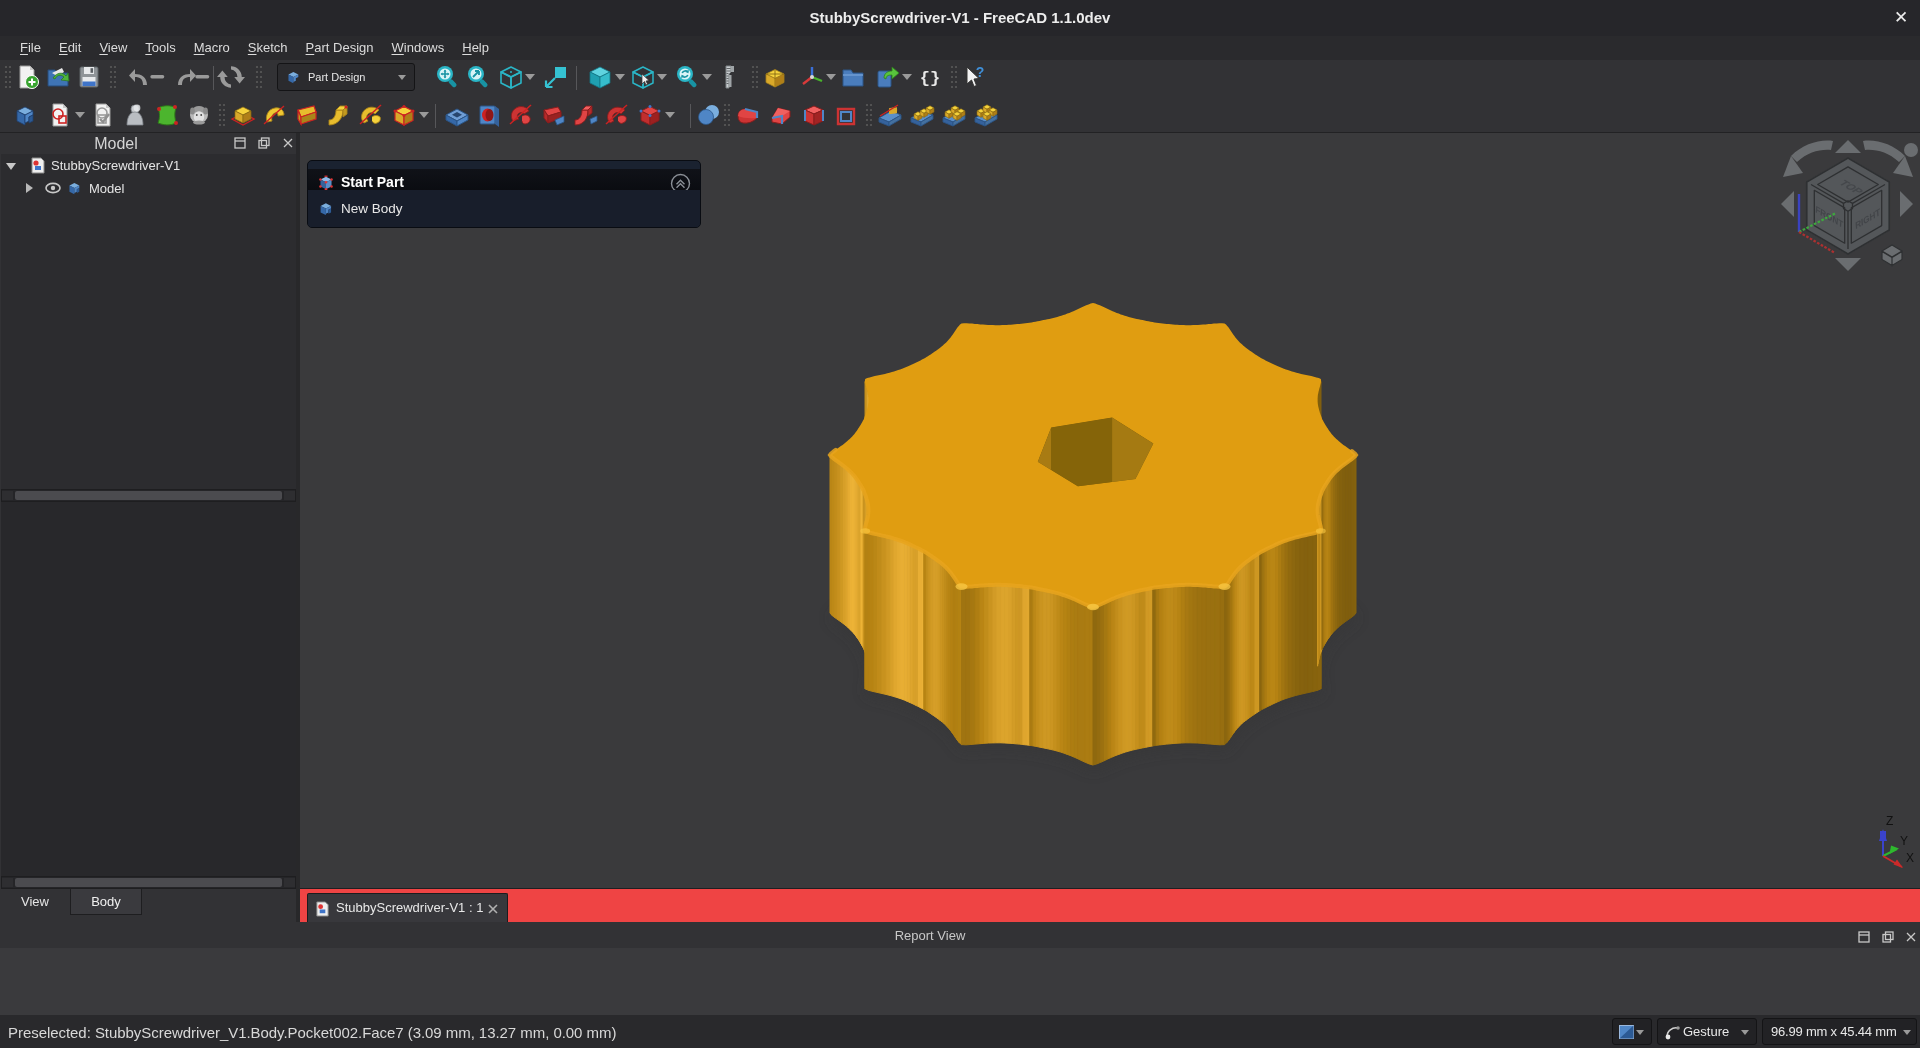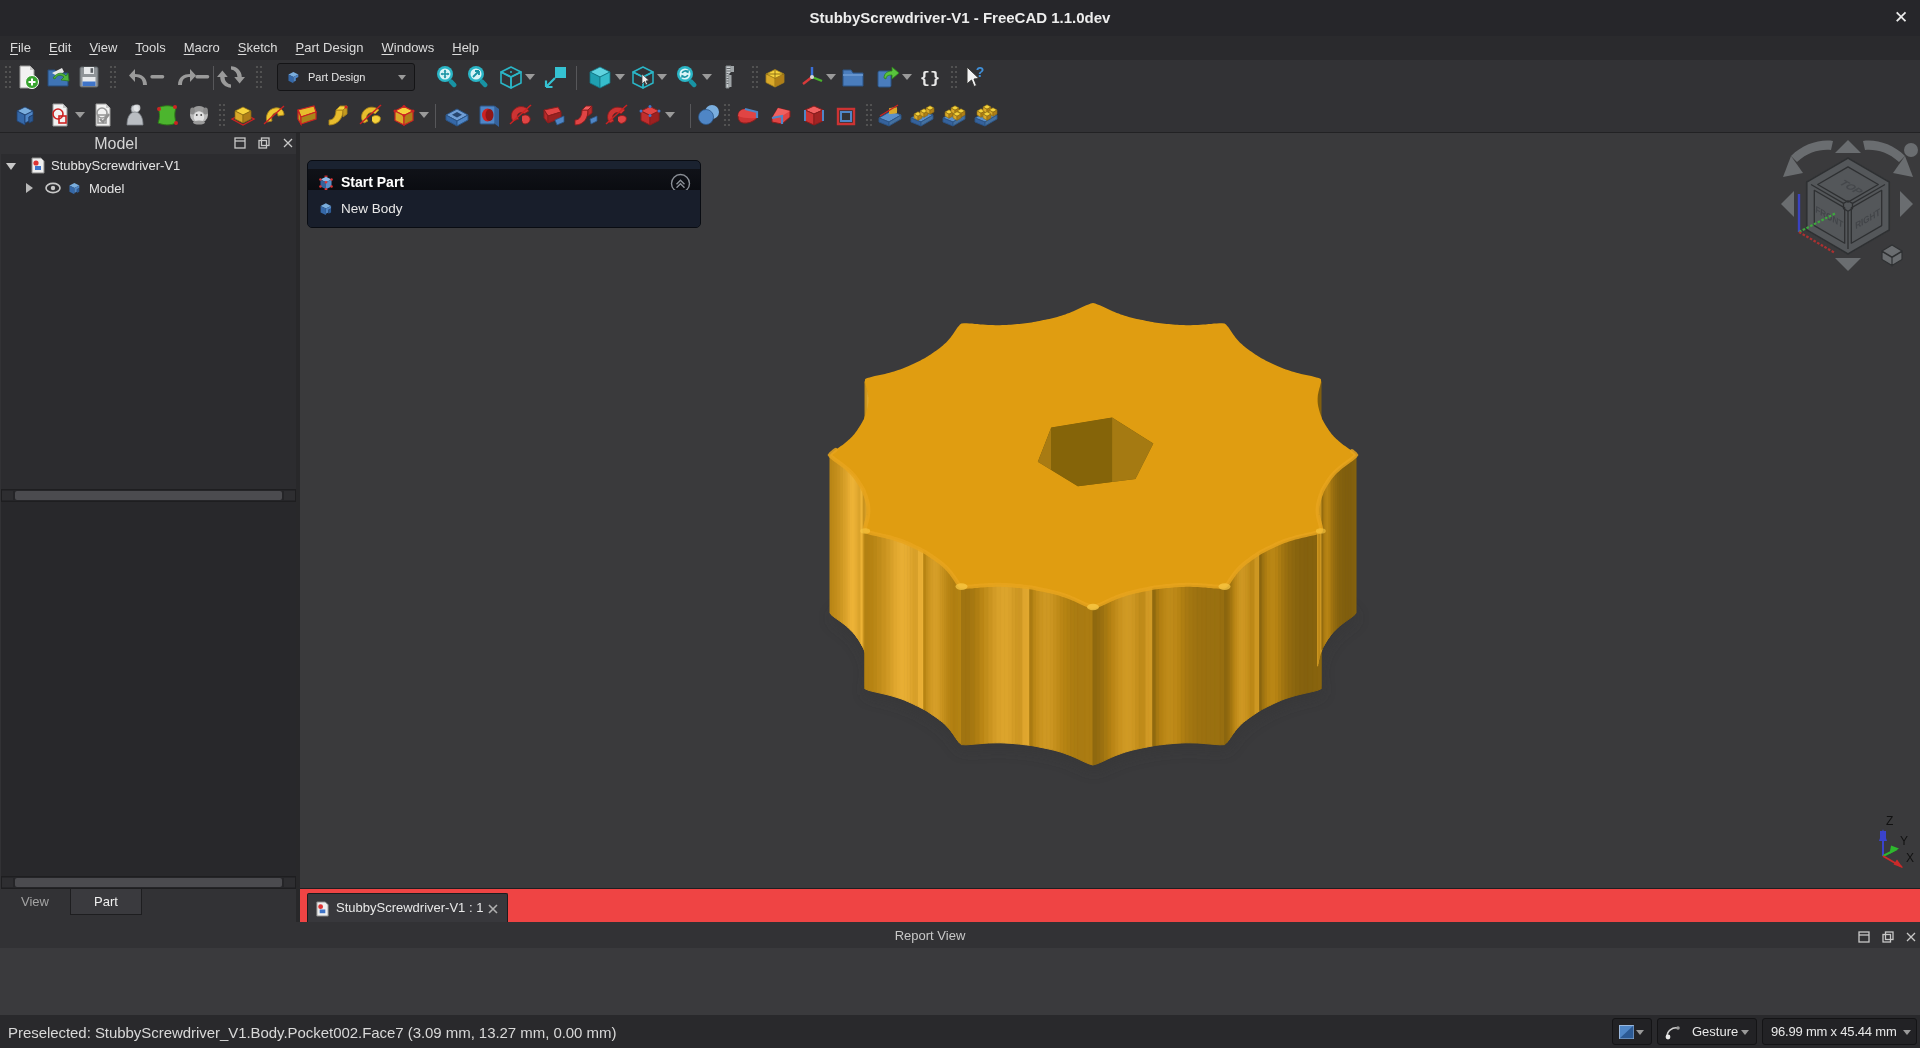--- a/index.html
+++ b/index.html
@@ -1,35 +1,35 @@
 <!DOCTYPE html>
 <html><head><meta charset="utf-8"><style>
 *{margin:0;padding:0;box-sizing:border-box}
 html,body{width:1920px;height:1048px;overflow:hidden;background:#333336;font-family:"Liberation Sans",sans-serif}
 .ti{position:absolute}
 #titlebar{position:absolute;left:0;top:0;width:1920px;height:36px;background:#26262a;color:#ededed;font-size:15px;font-weight:bold;text-align:center;line-height:36px}
 #close{position:absolute;right:7px;top:6px;width:24px;height:24px;color:#ececec;font-size:17px;line-height:24px;text-align:center;font-weight:normal}
 #menubar{position:absolute;left:0;top:36px;width:1920px;height:24px;background:#2a2a2d;color:#dcdcdc;font-size:13px}
 #menubar span.m{display:inline-block;padding:4px 9px 0 9px}
-#menubar{padding-left:1px}
+#menubar{padding-left:11px}
 #menubar u{text-decoration-thickness:1px;text-underline-offset:2px}
 #toolbars{position:absolute;left:0;top:60px;width:1920px;height:73px;background:#323235;border-bottom:1px solid #222224}
 #wbcombo{position:absolute;left:277px;top:63px;z-index:2;width:138px;height:28px;background:#2b2b2e;border:1px solid #141416;border-radius:3px;color:#e6e6e6;font-size:11px;line-height:26px}
 #wbcombo svg{vertical-align:-4px;margin:0 6px 0 8px}
 #wbarrow{position:absolute;right:8px;top:11px;width:0;height:0;border-left:4.5px solid transparent;border-right:4.5px solid transparent;border-top:5px solid #9a9a9a}
 #leftdock{position:absolute;left:0;top:133px;width:296px;height:789px;background:#323235}
 #dockgap{position:absolute;left:296px;top:133px;width:4px;height:789px;background:#28282a}
 #modelhdr{position:absolute;left:0;top:0;width:297px;height:21px;color:#d4d4d4;font-size:16px}
 #tree{position:absolute;left:1px;top:21px;width:295px;height:335px;background:#2c2c2f;color:#e4e4e4;font-size:13px}
 .hscroll{position:absolute;left:1px;width:295px;height:13px;background:#252528;border:1px solid #1e1e20}
 .hscroll .handle{position:absolute;left:13px;top:1px;height:9px;background:#4b4b4f;border-radius:2px}
 .hscroll .btn{position:absolute;top:1px;width:11px;height:9px;background:#2e2e31}
 #proppanel{position:absolute;left:1px;top:369px;width:295px;height:374px;background:#28282b}
 #vdtabs{position:absolute;left:0;top:756px;height:26px;font-size:13px}
-.vtab{position:absolute;top:0;height:25px;color:#a3a3a3;text-align:center}
+.vtab{position:absolute;top:0;height:25px;color:#e5e5e5;text-align:center}
 .vtab.active{color:#f0f0f0;background:#3a3a3e;border:1px solid #1e1e20;border-top:none;height:26px}
 #viewport{position:absolute;left:300px;top:133px;width:1620px;height:755px;background:#3a3a3c;overflow:hidden}
 #taskpanel{position:absolute;left:307px;top:160px;width:394px;height:68px;background:#1a2230;border:1px solid #090c12;border-radius:5px;overflow:hidden}
 #taskhdr{position:absolute;left:0;top:8px;width:100%;height:44px;background:linear-gradient(#101218,#05060a);border-bottom:1px solid #3a3a3a}
 #taskhdr .t{position:absolute;left:33px;top:5px;color:#ffffff;font-size:14px;font-weight:bold}
 #taskbody{position:absolute;left:0;top:29px;width:100%;height:39px;background:#181e2b}
 #taskbody .t{position:absolute;left:33px;top:11px;color:#e8e8e8;font-size:13.5px}
 #mdibar{position:absolute;left:300px;top:888px;width:1620px;height:34px;background:#ef4444;border-top:1px solid #1f1f22}
 #mditab{position:absolute;left:7px;top:4px;width:201px;height:30px;background:#38383c;border:1px solid #1c1c1e;border-bottom:none;border-radius:2px 2px 0 0;color:#e8e8e8;font-size:13px}
 #reportview{position:absolute;left:0;top:922px;width:1920px;height:93px;background:#323235}
@@ -530,21 +530,21 @@
       <div class="btn" style="right:0"></div>
     </div>
   <div id="proppanel"></div>
   <div class="hscroll" style="top:743px">
       <div class="btn" style="left:0"></div>
       <div class="handle" style="width:267px"></div>
       <div class="btn" style="right:0"></div>
     </div>
   <div id="vdtabs">
     <div class="vtab" style="left:0;width:70px;line-height:25px">View</div>
-    <div class="vtab active" style="left:70px;width:72px;line-height:26px">Part</div>
+    <div class="vtab active" style="left:70px;width:72px;line-height:26px">Body</div>
   </div>
 </div>
 <div id="viewport">
 <svg width="1620" height="755" viewBox="300 133 1620 755">
 <defs>
         <filter id="blr" x="-20%" y="-20%" width="140%" height="140%">
           <feGaussianBlur stdDeviation="7"></feGaussianBlur>
         </filter>
       </defs>
 <path d="M1356.0,613.0 L1355.0,611.7 L1353.6,610.4 L1352.0,609.1 L1350.3,607.8 L1348.5,606.6 L1346.8,605.3 L1345.1,604.1 L1343.4,602.9 L1341.9,601.7 L1340.4,600.5 L1338.9,599.3 L1337.6,598.1 L1336.3,597.0 L1335.1,595.8 L1334.0,594.7 L1333.0,593.5 L1332.0,592.4 L1331.0,591.2 L1330.2,590.1 L1329.3,588.9 L1328.5,587.8 L1327.8,586.6 L1327.0,585.5 L1326.3,584.3 L1325.6,583.2 L1324.9,582.0 L1324.3,580.9 L1323.6,579.8 L1323.0,578.6 L1322.3,577.5 L1321.9,576.3 L1321.5,575.1 L1321.1,574.0 L1320.6,572.8 L1320.2,571.6 L1319.8,570.4 L1319.5,569.2 L1319.1,568.0 L1318.8,566.8 L1318.5,565.6 L1318.2,564.3 L1318.0,563.1 L1317.8,561.8 L1317.7,560.5 L1317.6,559.2 L1317.6,557.9 L1317.6,556.6 L1317.7,555.2 L1317.8,553.8 L1318.0,552.3 L1318.3,550.9 L1318.6,549.4 L1319.0,547.9 L1319.4,546.3 L1319.9,544.7 L1320.3,543.1 L1320.7,541.5 L1321.0,540.0 L1321.1,538.4 L1320.8,537.0 L1318.8,536.1 L1316.4,535.4 L1313.9,534.8 L1311.3,534.1 L1308.7,533.6 L1306.1,533.0 L1303.6,532.4 L1301.1,531.9 L1298.7,531.3 L1296.4,530.7 L1294.1,530.1 L1292.0,529.4 L1289.9,528.8 L1287.8,528.1 L1285.9,527.5 L1283.9,526.8 L1282.1,526.1 L1280.3,525.3 L1278.5,524.6 L1276.8,523.8 L1275.1,523.1 L1273.5,522.3 L1271.9,521.5 L1270.3,520.7 L1268.7,520.0 L1267.1,519.2 L1265.5,518.4 L1264.0,517.6 L1262.4,516.8 L1260.9,516.0 L1259.5,515.1 L1258.1,514.2 L1256.7,513.3 L1255.3,512.4 L1254.0,511.5 L1252.6,510.5 L1251.2,509.6 L1249.9,508.7 L1248.6,507.7 L1247.2,506.7 L1245.9,505.8 L1244.7,504.7 L1243.4,503.7 L1242.2,502.6 L1241.0,501.5 L1239.8,500.4 L1238.7,499.2 L1237.6,498.0 L1236.5,496.7 L1235.4,495.4 L1234.4,494.1 L1233.4,492.7 L1232.4,491.3 L1231.4,489.8 L1230.4,488.3 L1229.4,486.8 L1228.4,485.3 L1227.2,483.9 L1226.0,482.5 L1224.5,481.4 L1222.0,481.2 L1219.4,481.2 L1216.6,481.4 L1213.9,481.6 L1211.1,481.9 L1208.4,482.1 L1205.7,482.4 L1203.1,482.6 L1200.5,482.8 L1197.9,482.9 L1195.5,483.1 L1193.0,483.1 L1190.7,483.2 L1188.3,483.2 L1186.0,483.2 L1183.8,483.1 L1181.6,483.1 L1179.4,483.0 L1177.2,482.8 L1175.1,482.7 L1173.0,482.5 L1170.9,482.3 L1168.8,482.1 L1166.7,481.9 L1164.6,481.7 L1162.6,481.4 L1160.6,481.2 L1158.5,480.9 L1156.5,480.7 L1154.4,480.5 L1152.5,480.1 L1150.5,479.7 L1148.5,479.3 L1146.5,478.9 L1144.6,478.5 L1142.6,478.1 L1140.6,477.7 L1138.6,477.3 L1136.7,476.9 L1134.7,476.4 L1132.7,475.9 L1130.7,475.4 L1128.7,474.9 L1126.7,474.3 L1124.7,473.7 L1122.7,473.0 L1120.7,472.4 L1118.7,471.6 L1116.7,470.9 L1114.6,470.0 L1112.6,469.2 L1110.5,468.2 L1108.4,467.3 L1106.3,466.3 L1104.2,465.3 L1102.0,464.3 L1099.8,463.3 L1097.5,462.4 L1095.3,461.5 L1093.0,461.0 L1090.7,461.5 L1088.5,462.4 L1086.2,463.3 L1084.0,464.3 L1081.8,465.3 L1079.7,466.3 L1077.6,467.3 L1075.5,468.2 L1073.4,469.2 L1071.4,470.0 L1069.3,470.9 L1067.3,471.6 L1065.3,472.4 L1063.3,473.0 L1061.3,473.7 L1059.3,474.3 L1057.3,474.9 L1055.3,475.4 L1053.3,475.9 L1051.3,476.4 L1049.3,476.9 L1047.4,477.3 L1045.4,477.7 L1043.4,478.1 L1041.4,478.5 L1039.5,478.9 L1037.5,479.3 L1035.5,479.7 L1033.5,480.1 L1031.6,480.5 L1029.5,480.7 L1027.5,480.9 L1025.4,481.2 L1023.4,481.4 L1021.4,481.7 L1019.3,481.9 L1017.2,482.1 L1015.1,482.3 L1013.0,482.5 L1010.9,482.7 L1008.8,482.8 L1006.6,483.0 L1004.4,483.1 L1002.2,483.1 L1000.0,483.2 L997.7,483.2 L995.3,483.2 L993.0,483.1 L990.5,483.1 L988.1,482.9 L985.5,482.8 L982.9,482.6 L980.3,482.4 L977.6,482.1 L974.9,481.9 L972.1,481.6 L969.4,481.4 L966.6,481.2 L964.0,481.2 L961.5,481.4 L960.0,482.5 L958.8,483.9 L957.6,485.3 L956.6,486.8 L955.6,488.3 L954.6,489.8 L953.6,491.3 L952.6,492.7 L951.6,494.1 L950.6,495.4 L949.5,496.7 L948.4,498.0 L947.3,499.2 L946.2,500.4 L945.0,501.5 L943.8,502.6 L942.6,503.7 L941.3,504.7 L940.1,505.8 L938.8,506.7 L937.4,507.7 L936.1,508.7 L934.8,509.6 L933.4,510.5 L932.0,511.5 L930.7,512.4 L929.3,513.3 L927.9,514.2 L926.5,515.1 L925.1,516.0 L923.6,516.8 L922.0,517.6 L920.5,518.4 L918.9,519.2 L917.3,520.0 L915.7,520.7 L914.1,521.5 L912.5,522.3 L910.9,523.1 L909.2,523.8 L907.5,524.6 L905.7,525.3 L903.9,526.1 L902.1,526.8 L900.1,527.5 L898.2,528.1 L896.1,528.8 L894.0,529.4 L891.9,530.1 L889.6,530.7 L887.3,531.3 L884.9,531.9 L882.4,532.4 L879.9,533.0 L877.3,533.6 L874.7,534.1 L872.1,534.8 L869.6,535.4 L867.2,536.1 L865.2,537.0 L864.9,538.4 L865.0,540.0 L865.3,541.5 L865.7,543.1 L866.1,544.7 L866.6,546.3 L867.0,547.9 L867.4,549.4 L867.7,550.9 L868.0,552.3 L868.2,553.8 L868.3,555.2 L868.4,556.6 L868.4,557.9 L868.4,559.2 L868.3,560.5 L868.2,561.8 L868.0,563.1 L867.8,564.3 L867.5,565.6 L867.2,566.8 L866.9,568.0 L866.5,569.2 L866.2,570.4 L865.8,571.6 L865.4,572.8 L864.9,574.0 L864.5,575.1 L864.1,576.3 L863.7,577.5 L863.0,578.6 L862.4,579.8 L861.7,580.9 L861.1,582.0 L860.4,583.2 L859.7,584.3 L859.0,585.5 L858.2,586.6 L857.5,587.8 L856.7,588.9 L855.8,590.1 L855.0,591.2 L854.0,592.4 L853.0,593.5 L852.0,594.7 L850.9,595.8 L849.7,597.0 L848.4,598.1 L847.1,599.3 L845.6,600.5 L844.1,601.7 L842.6,602.9 L840.9,604.1 L839.2,605.3 L837.5,606.6 L835.7,607.8 L834.0,609.1 L832.4,610.4 L831.0,611.7 L830.0,613.0 L831.0,614.3 L832.4,615.6 L834.0,616.9 L835.7,618.2 L837.5,619.4 L839.2,620.7 L840.9,621.9 L842.6,623.1 L844.1,624.3 L845.6,625.5 L847.1,626.7 L848.4,627.9 L849.7,629.0 L850.9,630.2 L852.0,631.3 L853.0,632.5 L854.0,633.6 L855.0,634.8 L855.8,635.9 L856.7,637.1 L857.5,638.2 L858.2,639.4 L859.0,640.5 L859.7,641.7 L860.4,642.8 L861.1,644.0 L861.7,645.1 L862.4,646.2 L863.0,647.4 L863.7,648.5 L864.1,649.7 L864.5,650.9 L864.9,652.0 L865.4,653.2 L865.8,654.4 L866.2,655.6 L866.5,656.8 L866.9,658.0 L867.2,659.2 L867.5,660.4 L867.8,661.7 L868.0,662.9 L868.2,664.2 L868.3,665.5 L868.4,666.8 L868.4,668.1 L868.4,669.4 L868.3,670.8 L868.2,672.2 L868.0,673.7 L867.7,675.1 L867.4,676.6 L867.0,678.1 L866.6,679.7 L866.1,681.3 L865.7,682.9 L865.3,684.5 L865.0,686.0 L864.9,687.6 L865.2,689.0 L867.2,689.9 L869.6,690.6 L872.1,691.2 L874.7,691.9 L877.3,692.4 L879.9,693.0 L882.4,693.6 L884.9,694.1 L887.3,694.7 L889.6,695.3 L891.9,695.9 L894.0,696.6 L896.1,697.2 L898.2,697.9 L900.1,698.5 L902.1,699.2 L903.9,699.9 L905.7,700.7 L907.5,701.4 L909.2,702.2 L910.9,702.9 L912.5,703.7 L914.1,704.5 L915.7,705.3 L917.3,706.0 L918.9,706.8 L920.5,707.6 L922.0,708.4 L923.6,709.2 L925.1,710.0 L926.5,710.9 L927.9,711.8 L929.3,712.7 L930.7,713.6 L932.0,714.5 L933.4,715.5 L934.8,716.4 L936.1,717.3 L937.4,718.3 L938.8,719.3 L940.1,720.2 L941.3,721.3 L942.6,722.3 L943.8,723.4 L945.0,724.5 L946.2,725.6 L947.3,726.8 L948.4,728.0 L949.5,729.3 L950.6,730.6 L951.6,731.9 L952.6,733.3 L953.6,734.7 L954.6,736.2 L955.6,737.7 L956.6,739.2 L957.6,740.7 L958.8,742.1 L960.0,743.5 L961.5,744.6 L964.0,744.8 L966.6,744.8 L969.4,744.6 L972.1,744.4 L974.9,744.1 L977.6,743.9 L980.3,743.6 L982.9,743.4 L985.5,743.2 L988.1,743.1 L990.5,742.9 L993.0,742.9 L995.3,742.8 L997.7,742.8 L1000.0,742.8 L1002.2,742.9 L1004.4,742.9 L1006.6,743.0 L1008.8,743.2 L1010.9,743.3 L1013.0,743.5 L1015.1,743.7 L1017.2,743.9 L1019.3,744.1 L1021.4,744.3 L1023.4,744.6 L1025.4,744.8 L1027.5,745.1 L1029.5,745.3 L1031.6,745.5 L1033.5,745.9 L1035.5,746.3 L1037.5,746.7 L1039.5,747.1 L1041.4,747.5 L1043.4,747.9 L1045.4,748.3 L1047.4,748.7 L1049.3,749.1 L1051.3,749.6 L1053.3,750.1 L1055.3,750.6 L1057.3,751.1 L1059.3,751.7 L1061.3,752.3 L1063.3,753.0 L1065.3,753.6 L1067.3,754.4 L1069.3,755.1 L1071.4,756.0 L1073.4,756.8 L1075.5,757.8 L1077.6,758.7 L1079.7,759.7 L1081.8,760.7 L1084.0,761.7 L1086.2,762.7 L1088.5,763.6 L1090.7,764.5 L1093.0,765.0 L1095.3,764.5 L1097.5,763.6 L1099.8,762.7 L1102.0,761.7 L1104.2,760.7 L1106.3,759.7 L1108.4,758.7 L1110.5,757.8 L1112.6,756.8 L1114.6,756.0 L1116.7,755.1 L1118.7,754.4 L1120.7,753.6 L1122.7,753.0 L1124.7,752.3 L1126.7,751.7 L1128.7,751.1 L1130.7,750.6 L1132.7,750.1 L1134.7,749.6 L1136.7,749.1 L1138.6,748.7 L1140.6,748.3 L1142.6,747.9 L1144.6,747.5 L1146.5,747.1 L1148.5,746.7 L1150.5,746.3 L1152.5,745.9 L1154.4,745.5 L1156.5,745.3 L1158.5,745.1 L1160.6,744.8 L1162.6,744.6 L1164.6,744.3 L1166.7,744.1 L1168.8,743.9 L1170.9,743.7 L1173.0,743.5 L1175.1,743.3 L1177.2,743.2 L1179.4,743.0 L1181.6,742.9 L1183.8,742.9 L1186.0,742.8 L1188.3,742.8 L1190.7,742.8 L1193.0,742.9 L1195.5,742.9 L1197.9,743.1 L1200.5,743.2 L1203.1,743.4 L1205.7,743.6 L1208.4,743.9 L1211.1,744.1 L1213.9,744.4 L1216.6,744.6 L1219.4,744.8 L1222.0,744.8 L1224.5,744.6 L1226.0,743.5 L1227.2,742.1 L1228.4,740.7 L1229.4,739.2 L1230.4,737.7 L1231.4,736.2 L1232.4,734.7 L1233.4,733.3 L1234.4,731.9 L1235.4,730.6 L1236.5,729.3 L1237.6,728.0 L1238.7,726.8 L1239.8,725.6 L1241.0,724.5 L1242.2,723.4 L1243.4,722.3 L1244.7,721.3 L1245.9,720.2 L1247.2,719.3 L1248.6,718.3 L1249.9,717.3 L1251.2,716.4 L1252.6,715.5 L1254.0,714.5 L1255.3,713.6 L1256.7,712.7 L1258.1,711.8 L1259.5,710.9 L1260.9,710.0 L1262.4,709.2 L1264.0,708.4 L1265.5,707.6 L1267.1,706.8 L1268.7,706.0 L1270.3,705.3 L1271.9,704.5 L1273.5,703.7 L1275.1,702.9 L1276.8,702.2 L1278.5,701.4 L1280.3,700.7 L1282.1,699.9 L1283.9,699.2 L1285.9,698.5 L1287.8,697.9 L1289.9,697.2 L1292.0,696.6 L1294.1,695.9 L1296.4,695.3 L1298.7,694.7 L1301.1,694.1 L1303.6,693.6 L1306.1,693.0 L1308.7,692.4 L1311.3,691.9 L1313.9,691.2 L1316.4,690.6 L1318.8,689.9 L1320.8,689.0 L1321.1,687.6 L1321.0,686.0 L1320.7,684.5 L1320.3,682.9 L1319.9,681.3 L1319.4,679.7 L1319.0,678.1 L1318.6,676.6 L1318.3,675.1 L1318.0,673.7 L1317.8,672.2 L1317.7,670.8 L1317.6,669.4 L1317.6,668.1 L1317.6,666.8 L1317.7,665.5 L1317.8,664.2 L1318.0,662.9 L1318.2,661.7 L1318.5,660.4 L1318.8,659.2 L1319.1,658.0 L1319.5,656.8 L1319.8,655.6 L1320.2,654.4 L1320.6,653.2 L1321.1,652.0 L1321.5,650.9 L1321.9,649.7 L1322.3,648.5 L1323.0,647.4 L1323.6,646.2 L1324.3,645.1 L1324.9,644.0 L1325.6,642.8 L1326.3,641.7 L1327.0,640.5 L1327.8,639.4 L1328.5,638.2 L1329.3,637.1 L1330.2,635.9 L1331.0,634.8 L1332.0,633.6 L1333.0,632.5 L1334.0,631.3 L1335.1,630.2 L1336.3,629.0 L1337.6,627.9 L1338.9,626.7 L1340.4,625.5 L1341.9,624.3 L1343.4,623.1 L1345.1,621.9 L1346.8,620.7 L1348.5,619.4 L1350.3,618.2 L1352.0,616.9 L1353.6,615.6 L1355.0,614.3 L1356.0,613.0 Z" fill="#343434" opacity="0.5" filter="url(#blr)" transform="translate(1,5)"></path>
@@ -881,15 +881,15 @@
       <svg style="position:absolute;left:6px;top:6px" width="15" height="14" viewBox="0 0 15 14">
         <rect x="0.5" y="0.5" width="14" height="13" fill="#4f86c6" stroke="#9ab8dd"></rect>
         <path d="M0.5,13.5 L14.5,0.5 L14.5,13.5 Z" fill="#2c5a94"></path>
       </svg>
       <div class="arr"></div>
     </div>
   <div class="combo" style="left:1657px;width:100px"><svg style="position:absolute;left:7px;top:6px" width="16" height="15" viewBox="0 0 16 15">
         <path d="M2,12 C2,6 7,2 13,3" fill="none" stroke="#d0d0d0" stroke-width="1.5"></path>
         <circle cx="3" cy="12" r="2.4" fill="#e8e8e8"></circle>
         <circle cx="13" cy="3" r="1.8" fill="#9a9a9a"></circle>
-      </svg><span style="margin-left:34px">Gesture</span><div class="arr"></div></div>
+      </svg><span style="margin-left:25px">Gesture</span><div class="arr"></div></div>
   <div class="combo" style="left:1762px;width:155px"><span style="margin-left:8px;letter-spacing:-0.2px">96.99 mm x 45.44 mm</span><div class="arr" style="right:5px"></div></div>
 </div>
 
 </body></html>

